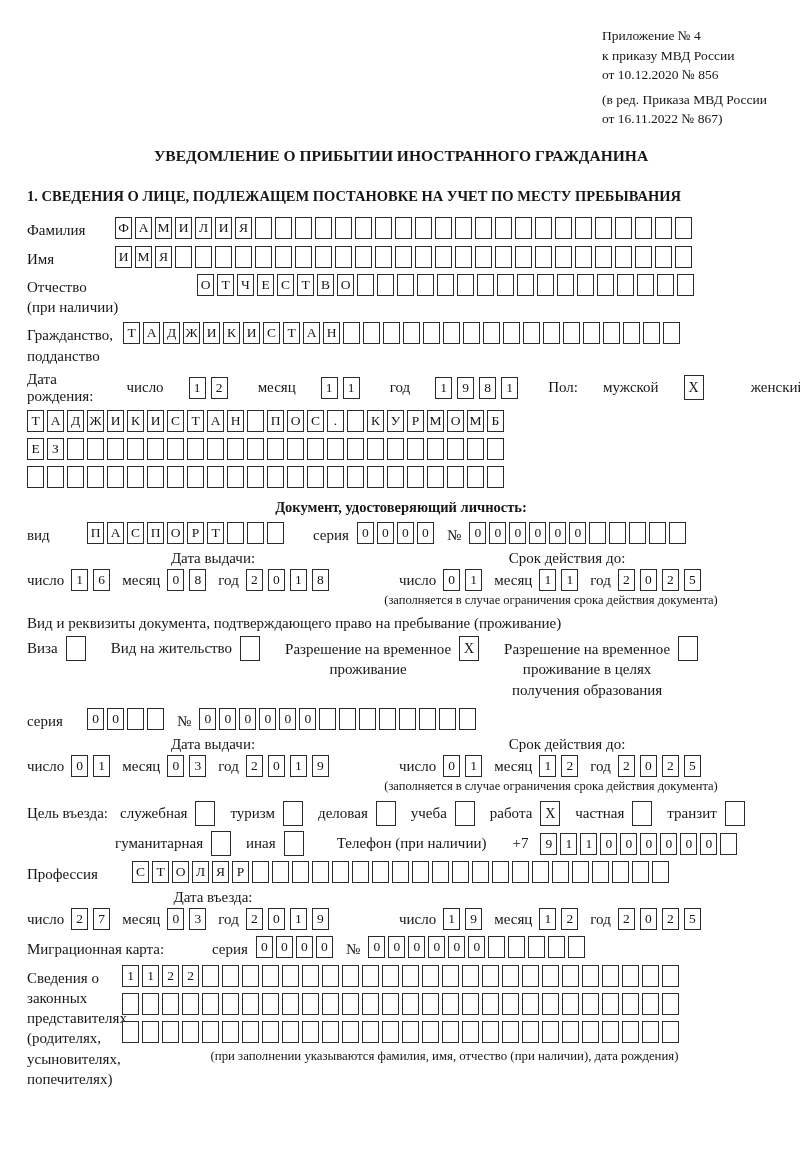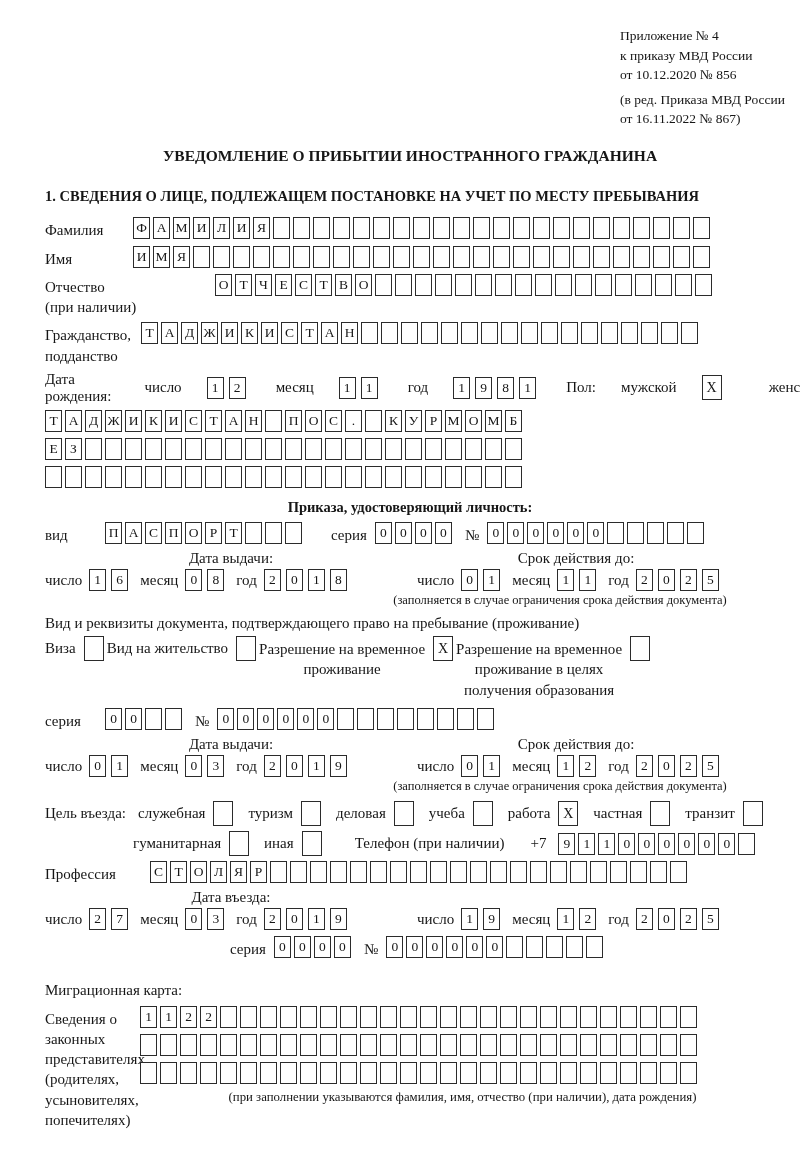--- a/index.html
+++ b/index.html
@@ -1,18 +1,18 @@
 <!DOCTYPE html>
 <html><head>
 <meta charset="utf-8">
 <style>
   *{box-sizing:border-box;margin:0;padding:0;}
   html,body{background:#fff;}
   body{width:800px;height:1163px;overflow:hidden;font-family:"Liberation Serif","DejaVu Serif",serif;color:#161616;font-size:15px;}
-  .page{padding:26px 25px 0 45px;font-family:Liberation Serif, serif;}
+  .page{padding:26px 25px 0 27px;font-family:Liberation Serif, serif;}
   .hdr{margin-left:575px;width:195px;font-size:13.5px;line-height:1.45;}
   .hdr .ed{margin-top:5px;}
   .forma{text-align:right;padding-right:12px;font-weight:bold;margin-top:12px;letter-spacing:.5px;}
   .title{text-align:center;font-weight:bold;font-size:15.5px;margin-top:14px;line-height:1.65;}
   .blank-line{display:inline-block;width:55px;border-bottom:2px solid #333;height:13px;margin-left:14px;}
   .sec-head{font-weight:bold;font-size:14.5px;margin-top:20px;}
   .form{margin-top:12px;}
   .row{display:flex;align-items:flex-start;margin-bottom:5px;}
   .irow{display:flex;align-items:center;column-gap:25px;margin-bottom:5px;flex-wrap:nowrap;}
   .lbl{flex:0 0 auto;padding-top:3px;line-height:1.35;}
@@ -22,23 +22,23 @@
   .checkbox .cell{width:20px;height:25px;font-size:14px;}
   .center-bold{text-align:center;font-weight:bold;font-size:14.5px;margin:2px 0 6px;}
   .dates-head{display:flex;margin-bottom:2px;}
   .dh-left{width:372px;text-align:center;}
   .dh-right{flex:1;text-align:center;padding-right:40px;}
   .dpair{display:flex;align-items:center;margin-bottom:2px;}
   .dgroup{display:flex;align-items:center;column-gap:7px;}
   .dgroup.left{width:372px;}
   .dgroup.right{flex:1;}
   .note-r{margin-left:300px;text-align:center;font-size:12.5px;margin-bottom:7px;}
-  .w88{width:88px;}.w170{width:170px;}.w96{width:96px;}.w60{width:60px;}.w105{width:105px;}.w185{width:185px;margin-top:41px;}.w95{width:95px;}
+  .w88{width:88px;}.w170{width:170px;}.w96{width:96px;}.w60{width:60px;}.w105{width:105px;}.w185{width:185px;}.w95{width:95px;}
   .ml10{margin-left:10px;}.ml26{margin-left:26px;}.mr8{margin-right:8px;}
-  .cbrow{display:flex;align-items:flex-start;margin:4px 0 8px;}
+  .cbrow{display:flex;align-items:flex-start;column-gap:22px;margin:4px 0 8px;}
   .cbl{text-align:center;line-height:1.5;padding-top:3px;}
   .opt{display:inline-flex;align-items:center;column-gap:8px;}
   .stack>div{line-height:1.35;}
   .bp-rows .boxes{margin-bottom:6px;display:flex;}
   .rep-note{margin-left:140px;text-align:center;font-size:12.8px;margin-top:2px;}
 </style>
 </head>
 <body>
 
 <div class="page">
@@ -307,21 +307,21 @@
             <span class="cell"></span>
             <span class="cell"></span>
             <span class="cell"></span>
             <span class="cell"></span>
             <span class="cell"></span>
             <span class="cell"></span>
           </span>
       </span>
     </div>
 
-    <div class="center-bold">Приказа, удостоверяющий личность:</div>
+    <div class="center-bold">Документ, удостоверяющий личность:</div>
 
     <div class="row">
       <span class="lbl w60">вид</span>
       <span class="boxes">
           <span class="cell filled">П</span>
           <span class="cell filled">А</span>
           <span class="cell filled">С</span>
           <span class="cell filled">П</span>
           <span class="cell filled">О</span>
           <span class="cell filled">Р</span>

